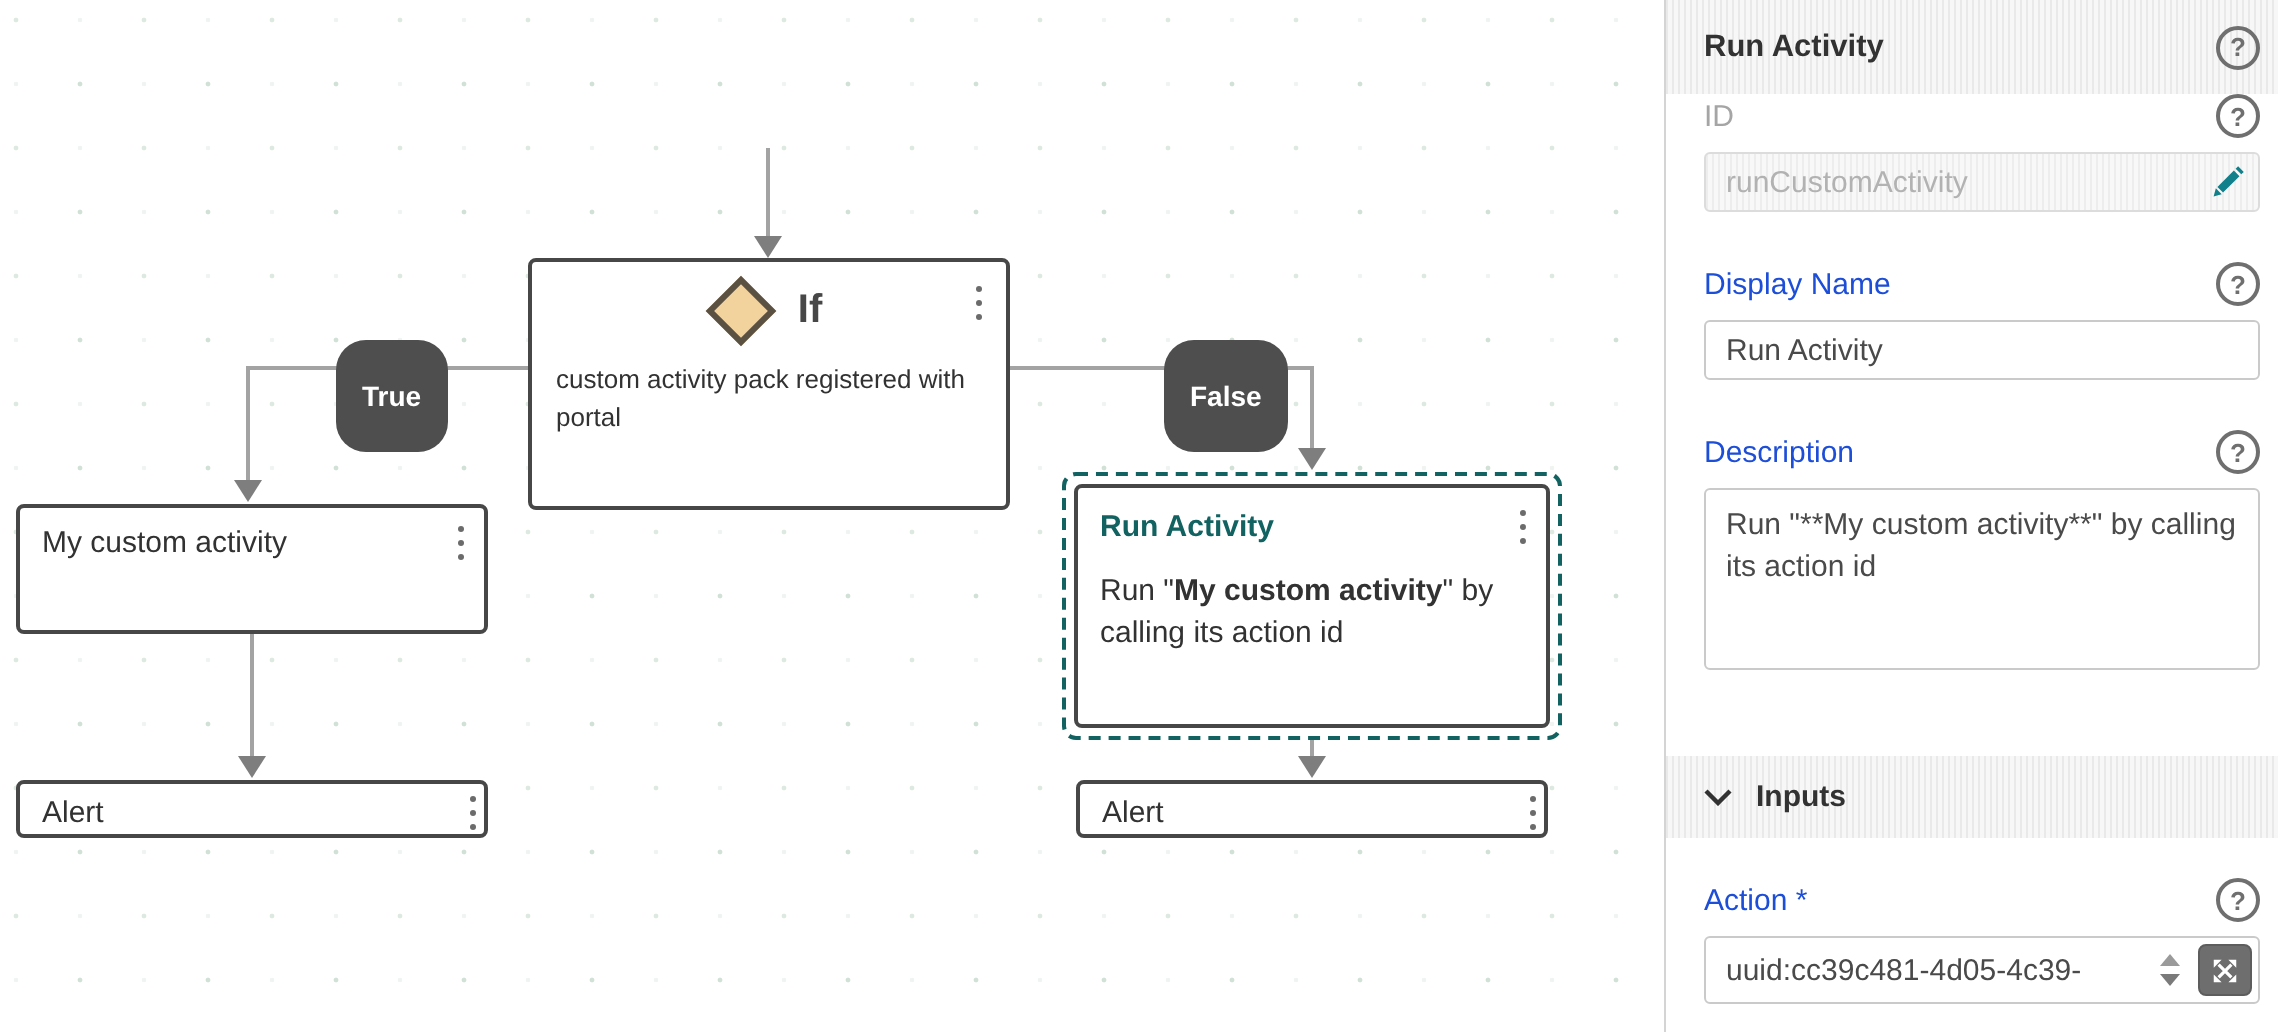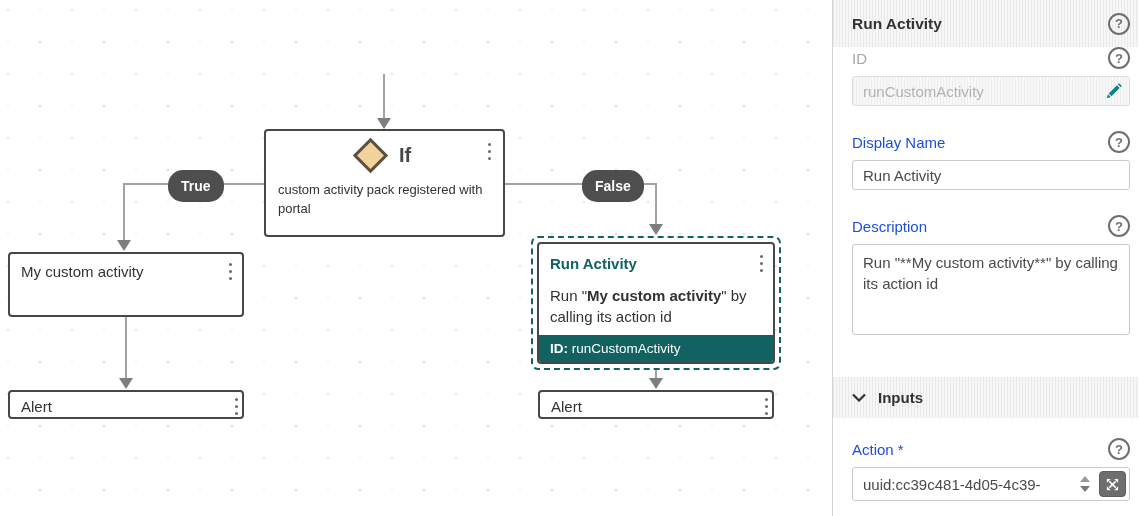--- a/index.html
+++ b/index.html
@@ -21,32 +21,32 @@
   .arrow-down { position:absolute; width:0; height:0;
     border-left:7px solid transparent; border-right:7px solid transparent;
     border-top:11px solid #7e7e7e; }
 
   .node { position:absolute; background:#fff; border:2px solid #474747; border-radius:4px; }
 
   .start-node { left:296px; top:23px; width:178px; height:51px; border-color:#2e8540; border-radius:6px;
     display:flex; align-items:center; justify-content:center; gap:12px; }
   .start-node .label { font-size:20px; font-weight:600; color:#2e7d3e; }
 
-  .if-node { left:264px; top:129px; width:241px; height:108px; }
+  .if-node { left:264px; top:129px; width:241px; height:126px; }
   .if-head { position:relative; display:flex; align-items:center; justify-content:center; padding-top:12px; }
   .diamond { width:25px; height:25px; background:#f2d39e; border:3px solid #5a5143; transform:rotate(45deg); margin-right:16px; }
   .if-title { font-size:20px; color:#474747; font-weight:600; }
   .if-desc { padding:13px 12px 0 12px; font-size:13px; color:#323232; line-height:1.45; }
 
   .kebab { display:flex; flex-direction:column; gap:4px; align-items:center; padding:4px; cursor:pointer; }
   .kebab i { width:3px; height:3px; border-radius:50%; background:#6b6b6b; }
   .kebab.abs { position:absolute; right:8px; top:8px; }
 
   .pill { position:absolute; background:#4e4e4e; color:#fff; font-weight:bold; font-size:14px;
-    padding:8px 13px; border-radius:15px; z-index:3; }
+    padding:20px 13px; border-radius:15px; z-index:3; }
 
   .titled-node { overflow:hidden; display:flex; flex-direction:column; }
   .node-row { display:flex; align-items:center; justify-content:space-between; padding:5px 6px 5px 11px; }
   .node-title { font-size:15px; color:#323232; }
   .node-footer { margin-top:auto; background:#545454; color:#fff; font-size:13.5px; padding:6px 11px; }
   .node-footer b { font-weight:bold; }
 
   .mca-node { left:8px; top:252px; width:236px; height:65px; }
   .alert-node { height:29px; }
   .alert-node .node-row { padding:2px 0 2px 11px; }
@@ -155,24 +155,20 @@
       <div class="run-node">
         <div class="node-row" style="padding-top:7px;">
           <span class="run-title">Run Activity</span>
           <span class="kebab">
               <i></i>
               <i></i>
               <i></i>
             </span>
         </div>
         <div class="run-desc"><span>Run "</span><b>My custom activity</b><span>" by calling its action id</span></div>
-        <div class="run-footer">
-          <b>ID:</b>
-          <span>runCustomActivity</span>
-        </div>
       </div>
     </div>
 
     <div class="node titled-node alert-node" style="left:8px; top:390px; width:236px;">
       <div class="node-row">
         <span class="node-title">Alert</span>
         <span class="kebab">
             <i></i>
             <i></i>
             <i></i>

